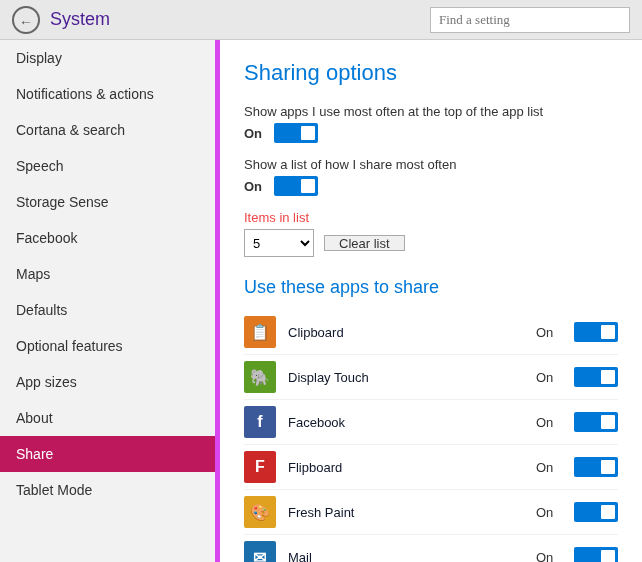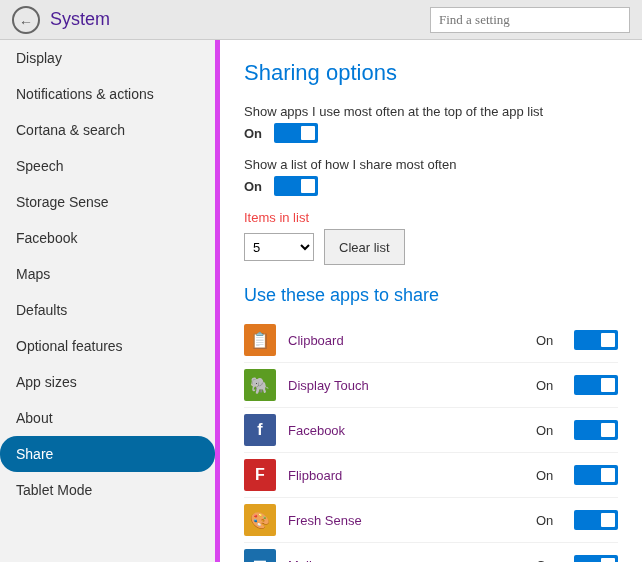--- a/index.html
+++ b/index.html
@@ -58,23 +58,22 @@
       flex-shrink: 0;
     }
     .sidebar-item {
       padding: 10px 16px;
       cursor: pointer;
       color: #333;
       font-size: 14px;
       font-weight: 400;
     }
     .sidebar-item.active {
-      background: #0369a1;
+      background: #be185d;
       color: #fff;
-      border-radius: 17px;
     }
 
     
     .content {
       flex: 1;
       padding: 20px 24px;
       overflow-y: auto;
       background: #fff;
     }
 
@@ -140,21 +139,21 @@
     }
     select.items-select {
       width: 70px;
       height: 28px;
       border: 1px solid #aaa;
       font-size: 13px;
       padding: 0 4px;
       background: #fff;
     }
     .clear-list-btn {
-      height: 36px;
+      height: 16px;
       padding: 0 14px;
       border: 1px solid #aaa;
       background: #f0f0f0;
       font-size: 13px;
       cursor: pointer;
       color: #333;
     }
 
     
     .apps-title {
@@ -179,21 +178,21 @@
       display: flex;
       align-items: center;
       justify-content: center;
       font-size: 16px;
       color: #fff;
       font-weight: bold;
     }
     .app-name {
       flex: 1;
       font-size: 13px;
-      color: #701a75;
+      color: #0f172a;
     }
     .app-status {
       font-size: 13px;
       color: #333;
       width: 30px;
       margin-right: 8px;
     }
 
     
     .icon-clipboard { background: #e07820; }
@@ -290,21 +289,21 @@
           <div class="toggle"></div>
         </div>
         <div class="app-row">
           <div class="app-icon icon-flipboard">F</div>
           <span class="app-name">Flipboard</span>
           <span class="app-status">On</span>
           <div class="toggle"></div>
         </div>
         <div class="app-row">
           <div class="app-icon icon-freshpaint">🎨</div>
-          <span class="app-name">Fresh Sense</span>
+          <span class="app-name">Fresh Paint</span>
           <span class="app-status">On</span>
           <div class="toggle"></div>
         </div>
         <div class="app-row">
           <div class="app-icon icon-mail">✉</div>
           <span class="app-name">Mail</span>
           <span class="app-status">On</span>
           <div class="toggle"></div>
         </div>
       </div>

